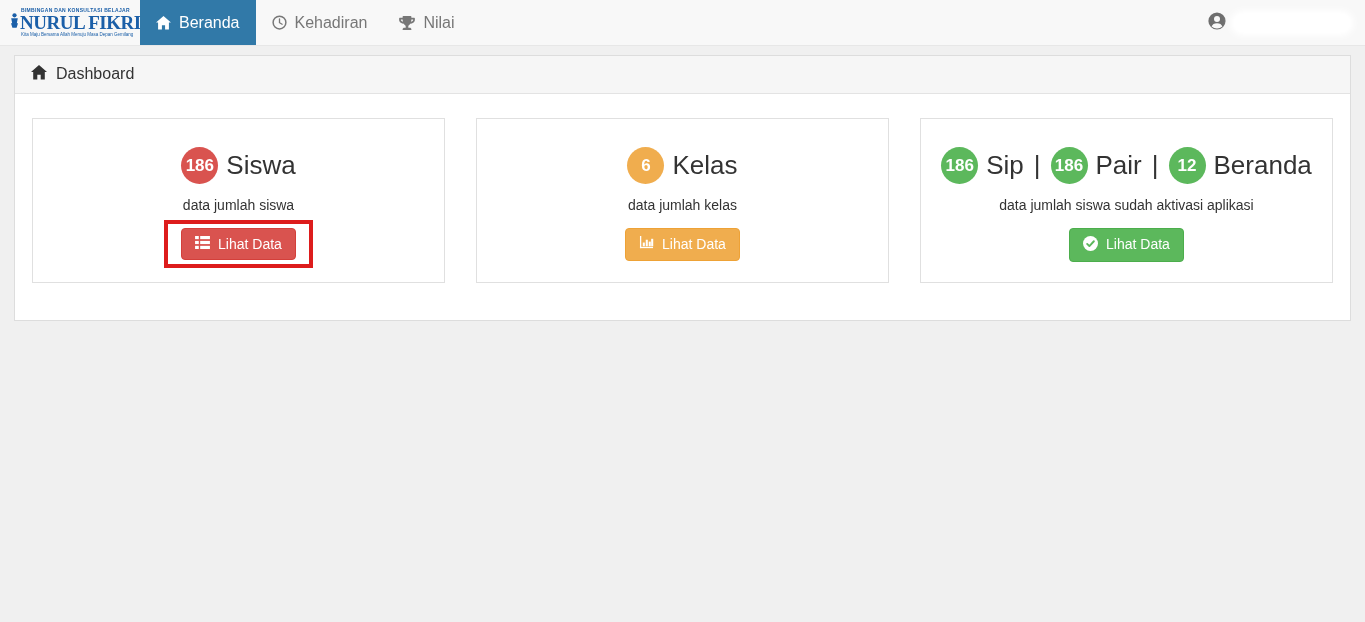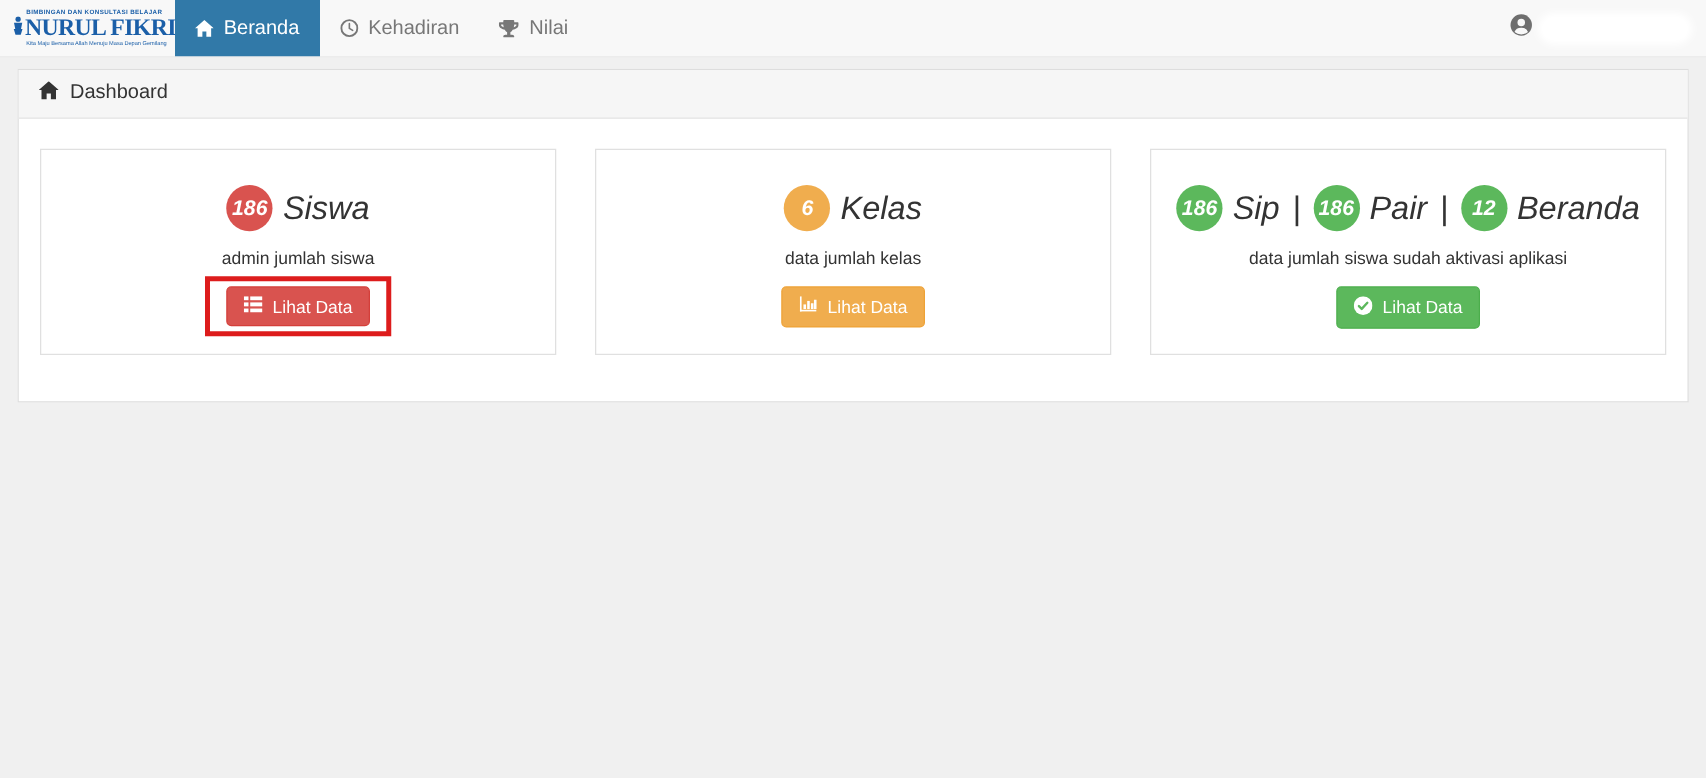--- a/index.html
+++ b/index.html
@@ -129,21 +129,20 @@
   }
   .card-title {
     margin-top: 28px;
     font-size: 26px;
     color: #333;
     display: flex;
     align-items: center;
     justify-content: center;
     gap: 8px;
     line-height: 37px;
-    font-style: italic;
   }
   .badge-circle {
     width: 37px; height: 37px;
     border-radius: 50%;
     color: #fff;
     font-size: 17px;
     font-weight: bold;
     display: inline-flex;
     align-items: center;
     justify-content: center;
@@ -250,21 +249,21 @@
   <div class="panel-body">
 
 
     <div class="cards">
 
       <div class="card">
         <div class="card-title">
           <span class="badge-circle bg-danger">186</span>
           <span>Siswa</span>
         </div>
-        <div class="card-desc">admin jumlah siswa</div>
+        <div class="card-desc">data jumlah siswa</div>
         <div class="card-action">
           <span class="annotation">
             <button class="btn btn-danger">
               <span class="icn">
                 <svg width="15" height="13" viewBox="0 0 16 14" fill="#fff">
                     <rect x="0" y="0" width="4" height="3.4"></rect>
                     <rect x="5.5" y="0" width="10.5" height="3.4"></rect>
                     <rect x="0" y="5.3" width="4" height="3.4"></rect>
                     <rect x="5.5" y="5.3" width="10.5" height="3.4"></rect>
                     <rect x="0" y="10.6" width="4" height="3.4"></rect>

